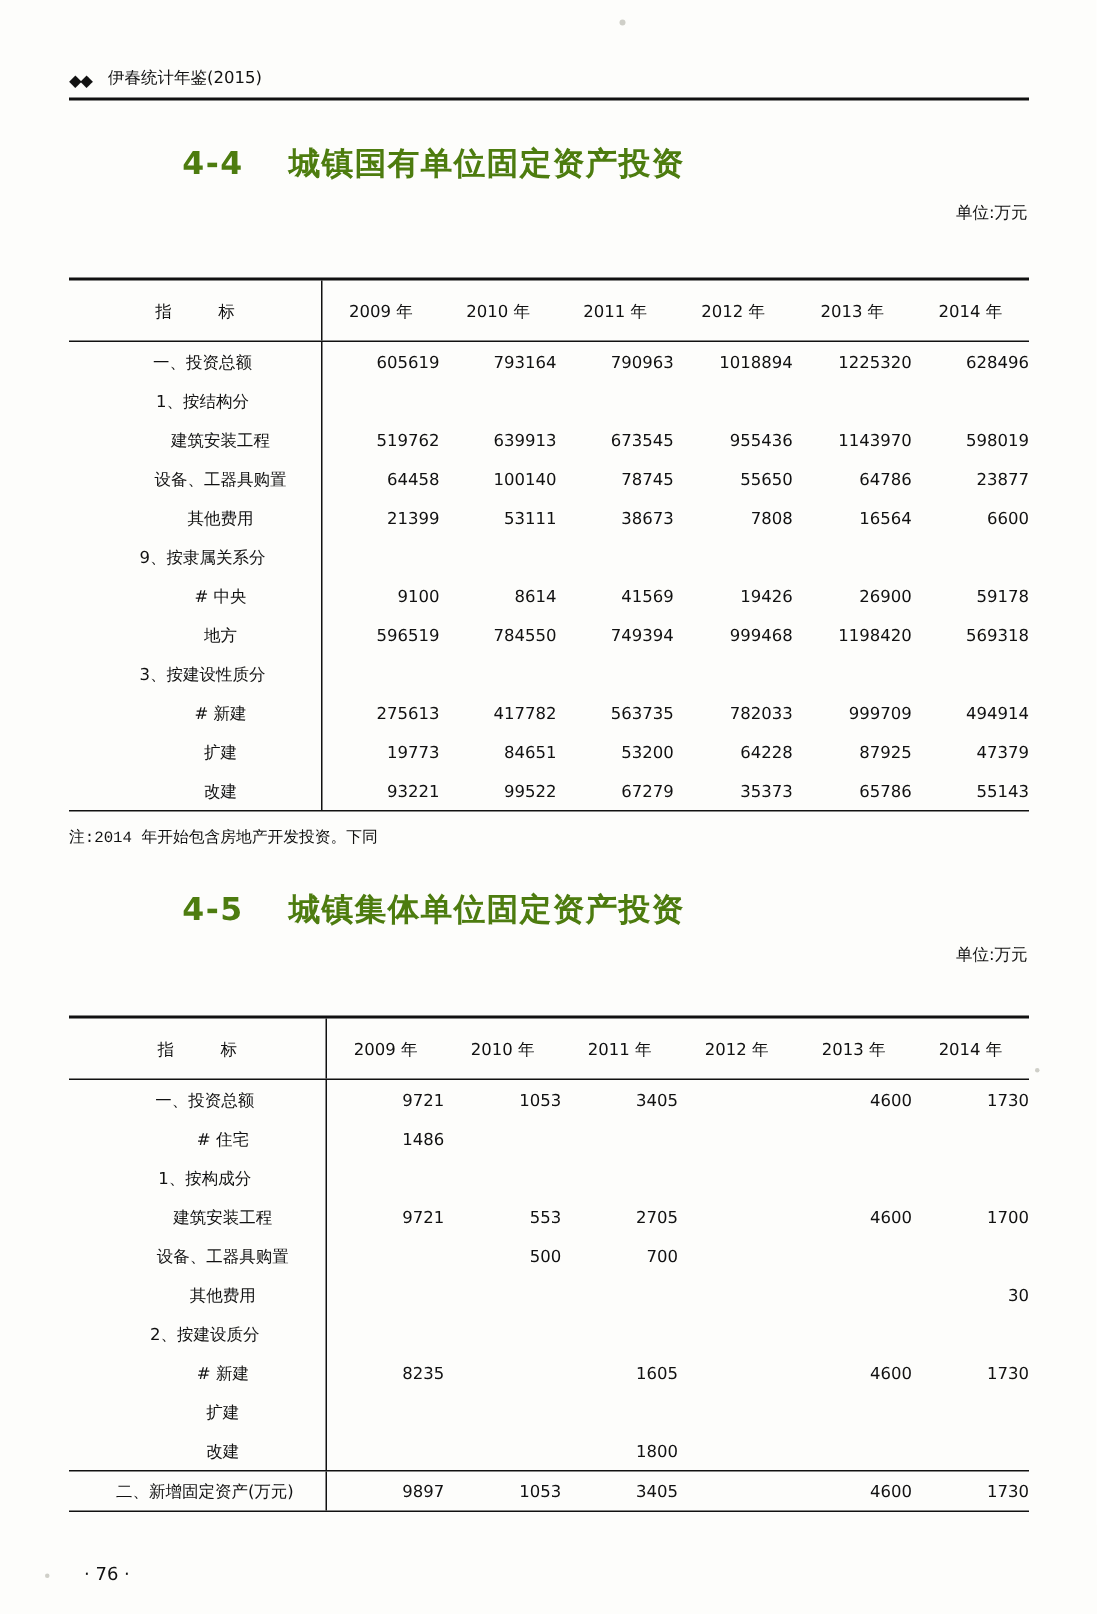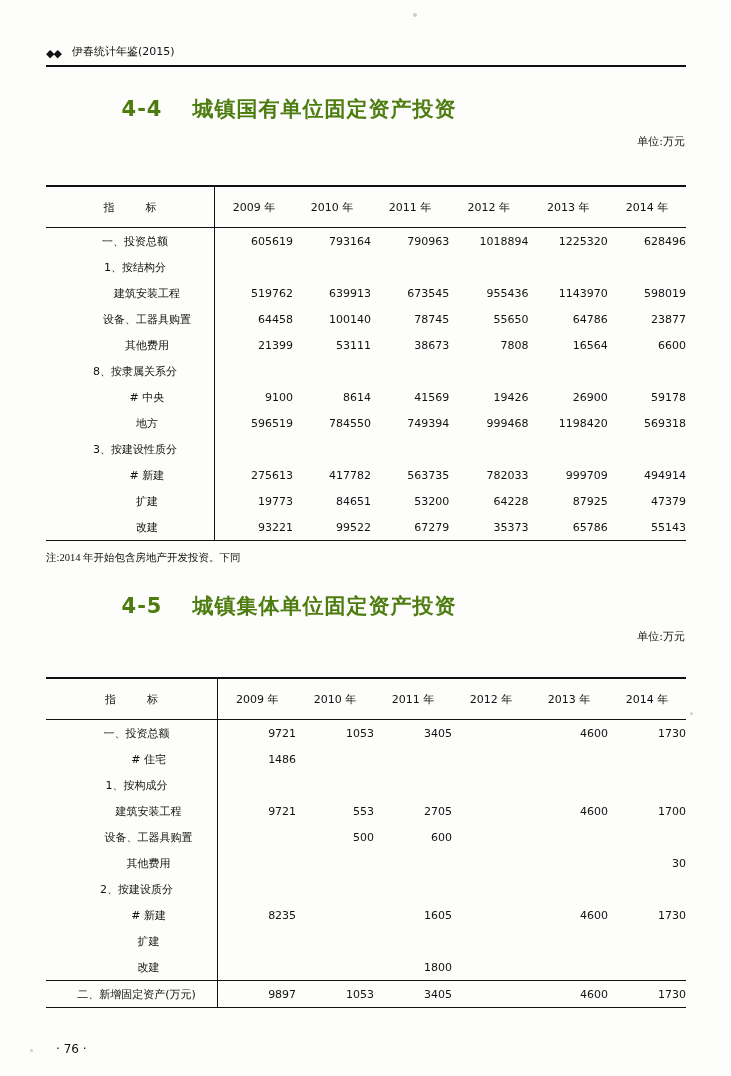--- a/index.html
+++ b/index.html
@@ -130,21 +130,21 @@
   .num {
     text-align: right;
     padding-right: 14px;
     white-space: nowrap;
     font-family: "DejaVu Sans", sans-serif;
   }
   .foot-note {
     position: absolute;
     left: 46px;
     font-size: 10.5px;
-    font-family: Liberation Serif, serif;
+    font-family: Liberation Mono, monospace;
     color: #111;
     text-align: right;
   }
   .page-num {
     position: absolute;
     left: 56px;
     bottom: 20px;
     font-size: 12px;
     font-family: "DejaVu Sans", sans-serif;
     color: #111;
@@ -228,21 +228,21 @@
     <tr class="row">
       <td class="lbl i2 vsep">其他费用</td>
       <td class="num">21399</td>
       <td class="num">53111</td>
       <td class="num">38673</td>
       <td class="num">7808</td>
       <td class="num">16564</td>
       <td class="num">6600</td>
     </tr>
     <tr class="row">
-      <td class="lbl i1 vsep">8、按隶属关系分</td>
+      <td class="lbl i1 vsep">9、按隶属关系分</td>
       <td class="num"></td>
       <td class="num"></td>
       <td class="num"></td>
       <td class="num"></td>
       <td class="num"></td>
       <td class="num"></td>
     </tr>
     <tr class="row">
       <td class="lbl i2 vsep"># 中央</td>
       <td class="num">9100</td>
@@ -361,21 +361,21 @@
       <td class="num">553</td>
       <td class="num">2705</td>
       <td class="num"></td>
       <td class="num">4600</td>
       <td class="num">1700</td>
     </tr>
     <tr class="row">
       <td class="lbl i2 vsep">设备、工器具购置</td>
       <td class="num"></td>
       <td class="num">500</td>
-      <td class="num">600</td>
+      <td class="num">700</td>
       <td class="num"></td>
       <td class="num"></td>
       <td class="num"></td>
     </tr>
     <tr class="row">
       <td class="lbl i2 vsep">其他费用</td>
       <td class="num"></td>
       <td class="num"></td>
       <td class="num"></td>
       <td class="num"></td>

